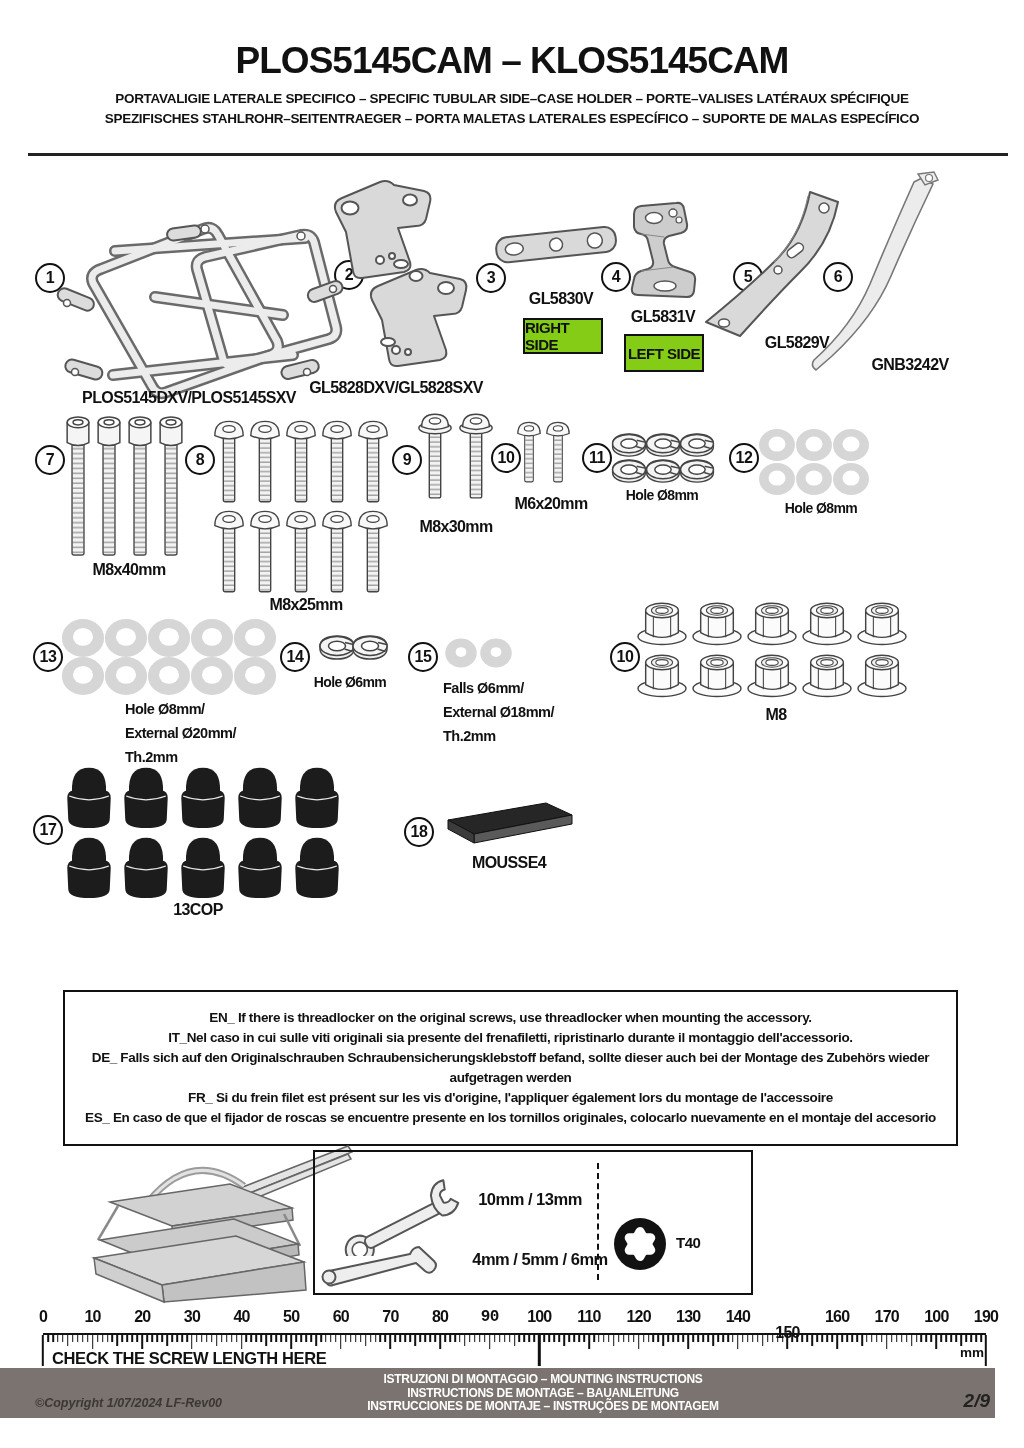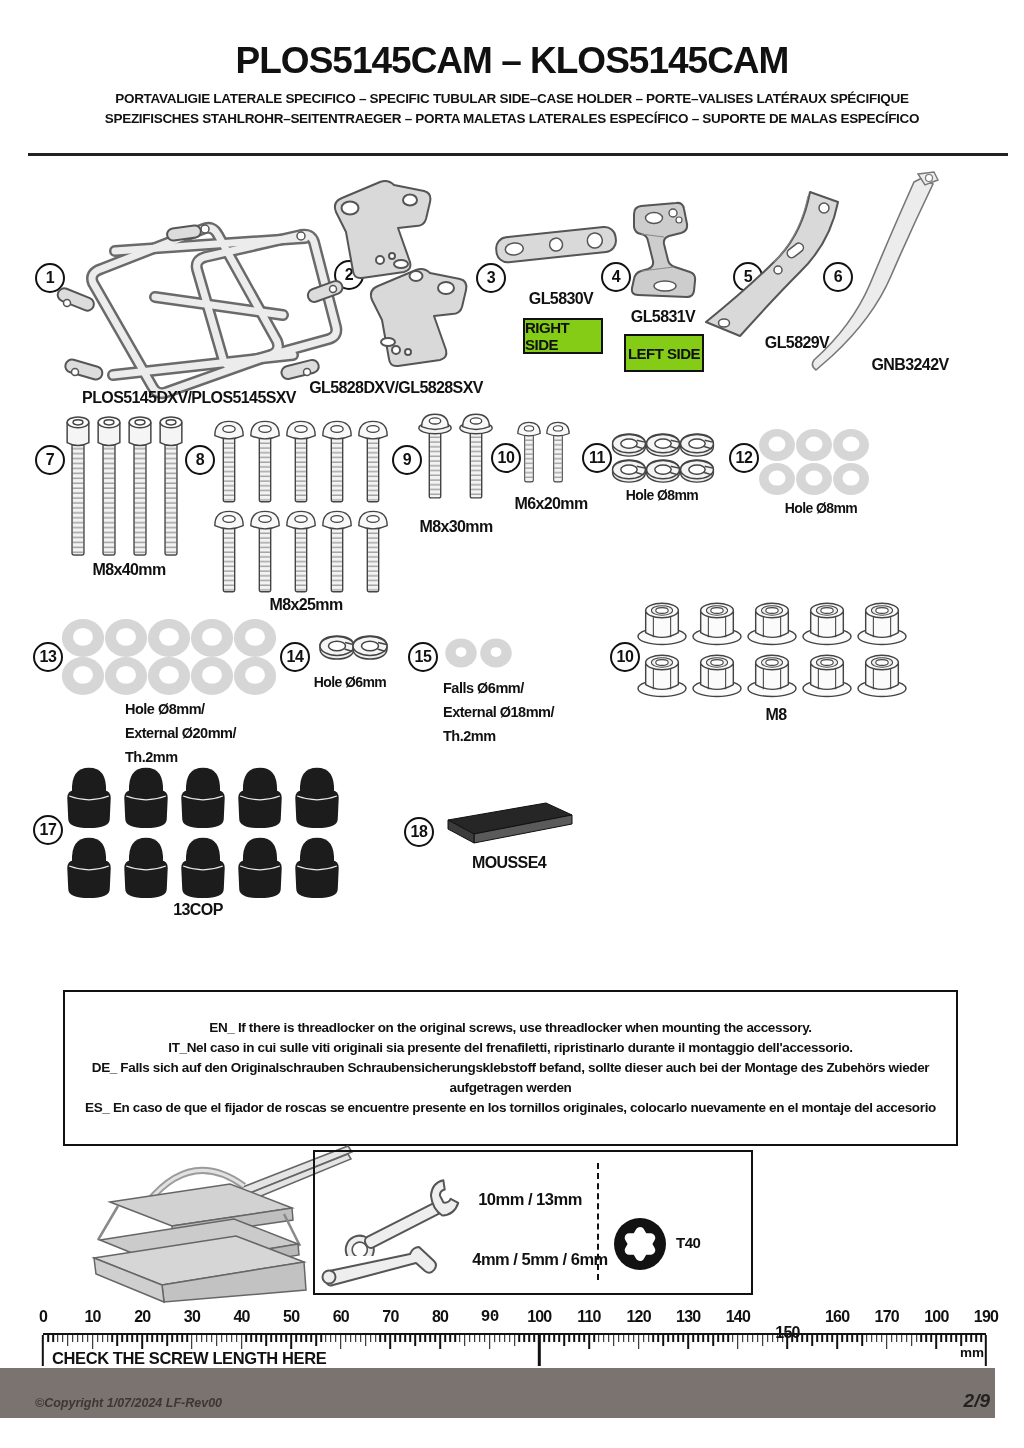--- a/index.html
+++ b/index.html
@@ -351,20 +351,21 @@
     <polygon points="10,20 108,3 134,15 36,34" fill="#262626" stroke="#111" stroke-width="1"></polygon>
     <polygon points="36,34 134,15 134,24 36,43" fill="#5a5a5a" stroke="#111" stroke-width="1"></polygon>
     <polygon points="10,20 36,34 36,43 10,29" fill="#3c3c3c" stroke="#111" stroke-width="1"></polygon>
   </svg>
   <div class="plabel ctr" style="left:509px;top:854px">MOUSSE4</div>
 
   <div class="abs notebox">
     <div class="noteline">EN_ If there is threadlocker on the original screws, use threadlocker when mounting the accessory.</div>
     <div class="noteline">IT_Nel caso in cui sulle viti originali sia presente del frenafiletti, ripristinarlo durante il montaggio dell'accessorio.</div>
     <div class="noteline">DE_ Falls sich auf den Originalschrauben Schraubensicherungsklebstoff befand, sollte dieser auch bei der Montage des Zubehörs wieder aufgetragen werden</div>
+    <div class="noteline">FR_ Si du frein filet est présent sur les vis d'origine, l'appliquer également lors du montage de l'accessoire</div>
     <div class="noteline">ES_ En caso de que el fijador de roscas se encuentre presente en los tornillos originales, colocarlo nuevamente en el montaje del accesorio</div>
   </div>
 
   <svg class="abs" style="left:52px;top:1140px" width="310" height="165" viewBox="0 0 310 165">
     <g fill="#e4e4e4" stroke="#666" stroke-width="1.5">
       <path d="M142 66 L296 6 L300 12 L148 73 Z"></path>
       <path d="M130 80 L296 14 L299 19 L136 86 Z"></path>
     </g>
     <path d="M96 62 Q140 8 192 46" fill="none" stroke="#9b9b9b" stroke-width="7"></path>
     <path d="M96 62 Q140 8 192 46" fill="none" stroke="#e2e2e2" stroke-width="3"></path>
@@ -630,15 +631,20 @@
       <div class="tick s" style="left: 98.4211%;"></div>
       <div class="tick s" style="left: 98.9474%;"></div>
       <div class="tick s" style="left: 99.4737%;"></div>
       <div class="tick xl" style="left: 100%;"></div>
     </div>
   <div class="abs runit">mm</div>
   <div class="abs rcaption">CHECK THE SCREW LENGTH HERE</div>
 
   <div class="abs footerbar"></div>
   <div class="abs fcopy">©Copyright 1/07/2024 LF-Rev00</div>
+  <div class="abs fcenter">
+    <div>ISTRUZIONI DI MONTAGGIO  –  MOUNTING INSTRUCTIONS</div>
+    <div>INSTRUCTIONS DE MONTAGE – BAUANLEITUNG</div>
+    <div>INSTRUCCIONES DE MONTAJE – INSTRUÇÕES DE MONTAGEM</div>
+  </div>
   <div class="abs fpage">2/9</div>
 
 </div>
 
 </body></html>

